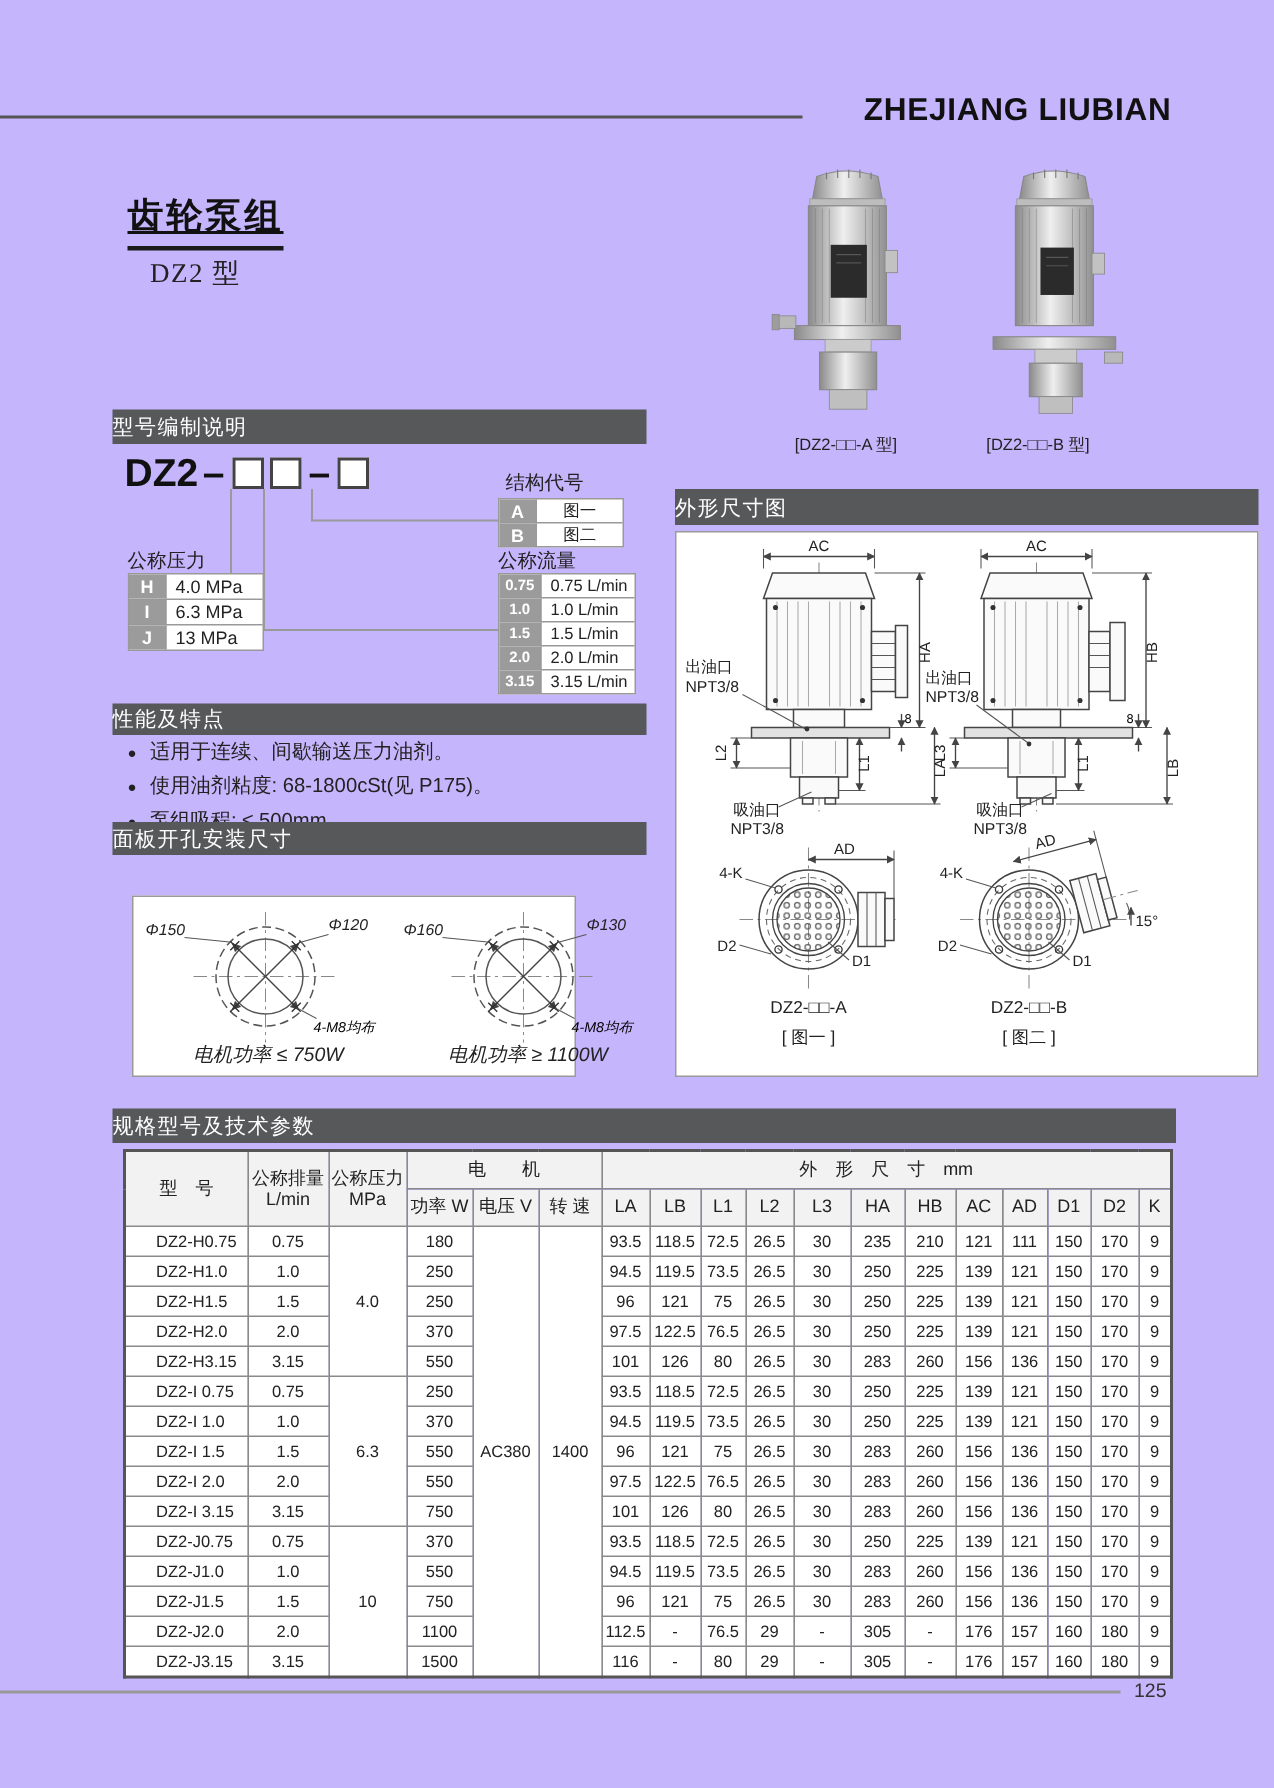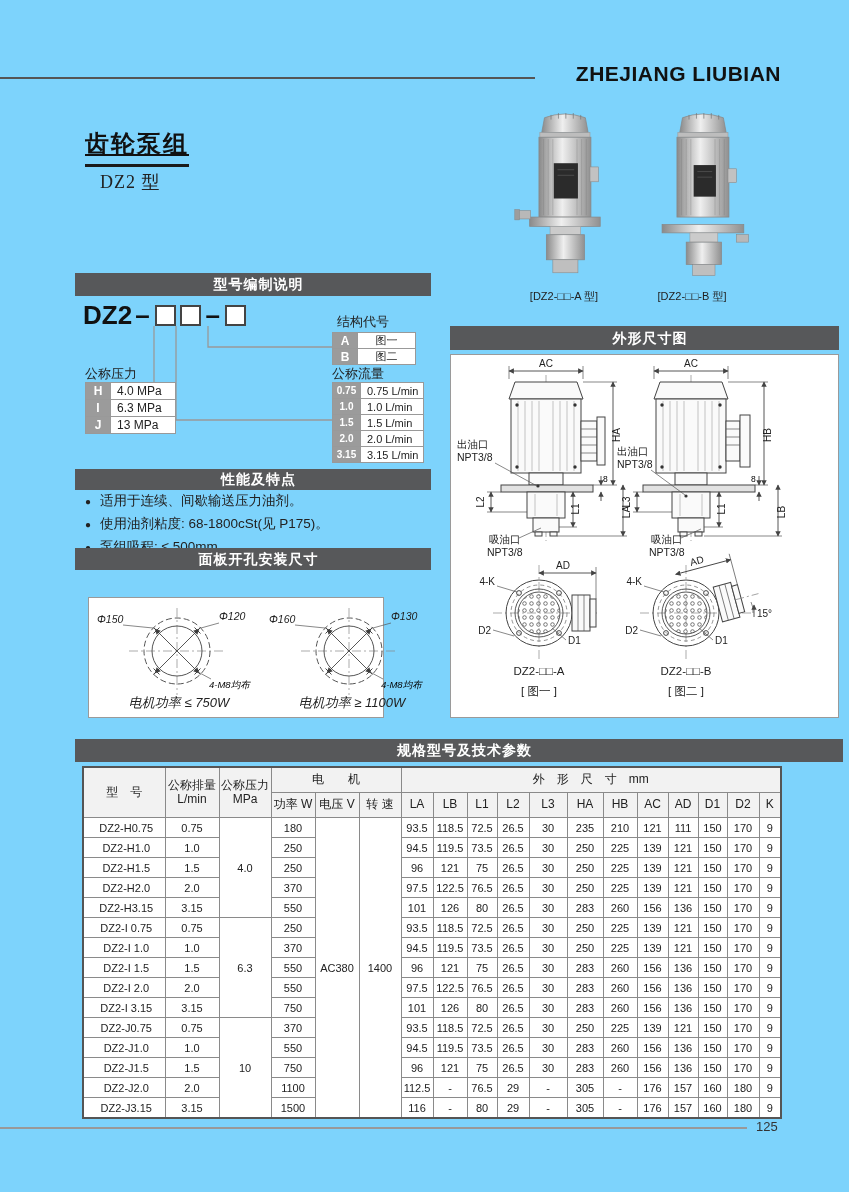--- a/index.html
+++ b/index.html
@@ -1,32 +1,32 @@
 <!DOCTYPE html>
 <html><head>
 <meta charset="utf-8">
 <style>
   html,body{margin:0;padding:0;background:#fff;}
-  .page{position:relative;width:849px;height:1192px;background:#7dd3fc;overflow:hidden;
+  .page{position:relative;width:849px;height:1192px;background:#c4b5fd;overflow:hidden;
         font-family:"Liberation Sans","DejaVu Sans",sans-serif;color:#222;}
   .top-rule{position:absolute;left:0;top:77px;width:535px;height:2px;background:#555;}
   .brand{position:absolute;top:62px;right:68px;font-size:21px;font-weight:bold;color:#111;letter-spacing:.5px;}
   .title{position:absolute;left:85px;top:128px;font-size:24px;font-weight:bold;color:#111;
          letter-spacing:2px;border-bottom:3px solid #1a1a1a;padding-bottom:4px;text-decoration:underline;}
   .subtitle{position:absolute;left:100px;top:170px;font-size:18px;font-family:"Liberation Serif",serif;letter-spacing:1px;}
   .photos{position:absolute;left:512px;top:101px;display:flex;gap:34px;}
   .photo-captions{position:absolute;left:500px;top:289px;width:268px;display:flex;justify-content:flex-start;font-size:11px;color:#222;}
   .photo-captions span{width:128px;text-align:center;}
-  .bar{position:absolute;height:23px;background:#57585a;color:#fff;font-weight:bold;font-size:14px;
-       line-height:23px;padding-left:11px;letter-spacing:1px;box-sizing:border-box;text-align:center;}
+  .bar{position:absolute;height:23px;background:#57585a;color:#fff;font-weight:normal;font-size:14px;
+       line-height:23px;letter-spacing:1px;box-sizing:border-box;}
   #bar-model{left:75px;top:273px;width:356px;}
   #bar-features{left:75px;top:469px;width:356px;height:21px;line-height:21px;}
   #bar-panel{left:75px;top:548px;width:356px;height:22px;line-height:22px;}
   #bar-outline{left:450px;top:326px;width:389px;height:24px;line-height:24px;}
-  #bar-spec{left:75px;top:739px;width:768px;}
+  #bar-spec{left:75px;top:739px;width:709px;}
   .model-diagram{position:absolute;left:75px;top:296px;width:356px;height:168px;}
   .model-code{position:absolute;left:8px;top:4px;display:flex;align-items:center;font-size:26px;font-weight:bold;color:#111;}
   .mbox{display:inline-block;width:17px;height:17px;border:2px solid #444;margin:0 2px;background:#fff;}
   .mdash{margin:0 3px;}
   .connector{position:absolute;left:0;top:0;width:356px;height:168px;}
   .lbl{position:absolute;font-size:13px;color:#222;}
   .kv{position:absolute;border:1px solid #999;background:#fff;}
   .kv-row{display:flex;border-top:1px solid #999;}
   .kv-row:first-child{border-top:none;}
   .kv-key{background:#9b9b9b;color:#fff;font-weight:bold;display:flex;align-items:center;justify-content:center;border-right:1px solid #999;}
@@ -38,21 +38,21 @@
   .feature{display:flex;align-items:baseline;height:23px;font-size:13.5px;color:#222;white-space:nowrap;}
   .bullet{font-size:10px;margin-right:9px;}
   .panel-box{position:absolute;left:88px;top:597px;width:296px;height:121px;border:1px solid #9a9a9a;box-sizing:border-box;background:#fff;font-style:italic;}
   .panel-caption{position:absolute;top:96px;font-size:13px;color:#222;text-align:center;width:170px;}
   .panel-caption.pl{left:5px;} .panel-caption.pr{left:178px;}
   .outline-box{position:absolute;left:450px;top:354px;width:389px;height:364px;border:1px solid #9a9a9a;box-sizing:border-box;background:#fff;}
   .spec{position:absolute;left:82px;top:766px;border-collapse:collapse;table-layout:fixed;font-size:11px;color:#222;border:2px solid #555;}
   .spec th,.spec td{border:1px solid #8a8a8a;text-align:center;padding:0;white-space:nowrap;overflow:hidden;}
   .spec thead th{background:#f2f2f2;font-weight:normal;font-size:12px;height:24px;line-height:1.15;}
   .spec tbody td{height:19px;background:#fff;}
-  .spec td.model{text-align:center;padding-left:4px;}
+  .spec td.model{text-align:left;padding-left:20px;}
   .footer-rule{position:absolute;left:0;top:1127px;width:747px;height:2px;background:#999;}
   .page-num{position:absolute;left:756px;top:1119px;font-size:13px;color:#333;}
   svg text{font-family:"Liberation Sans","DejaVu Sans",sans-serif;}
   .dt{font-size:10px;fill:#222;} .dc{font-size:10.5px;fill:#222;} .cap{font-size:11.5px;fill:#222;}
   .dim{stroke:#444;stroke-width:0.9;fill:none;}
   .thin{stroke:#555;stroke-width:0.7;fill:none;}
   .body-ln{stroke:#444;stroke-width:1;fill:#fafafa;}
   .fin{stroke:#aaa;stroke-width:0.7;}
   .cl{stroke:#888;stroke-width:0.7;stroke-dasharray:9 3 2 3;fill:none;}
 </style>

